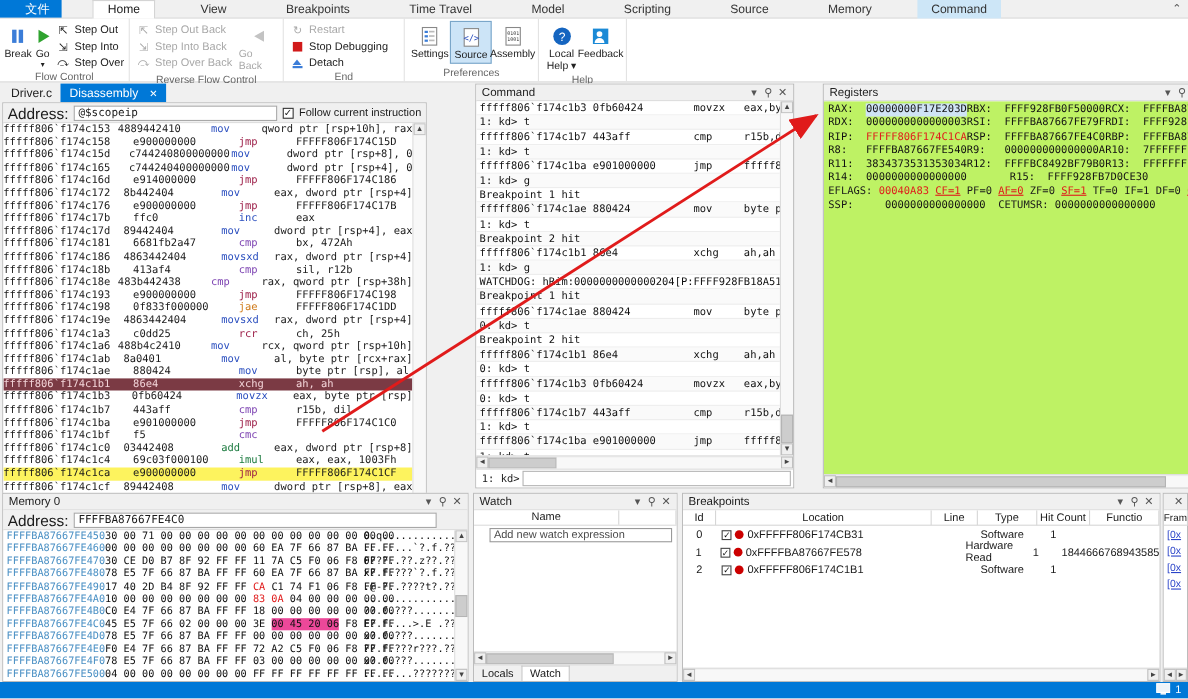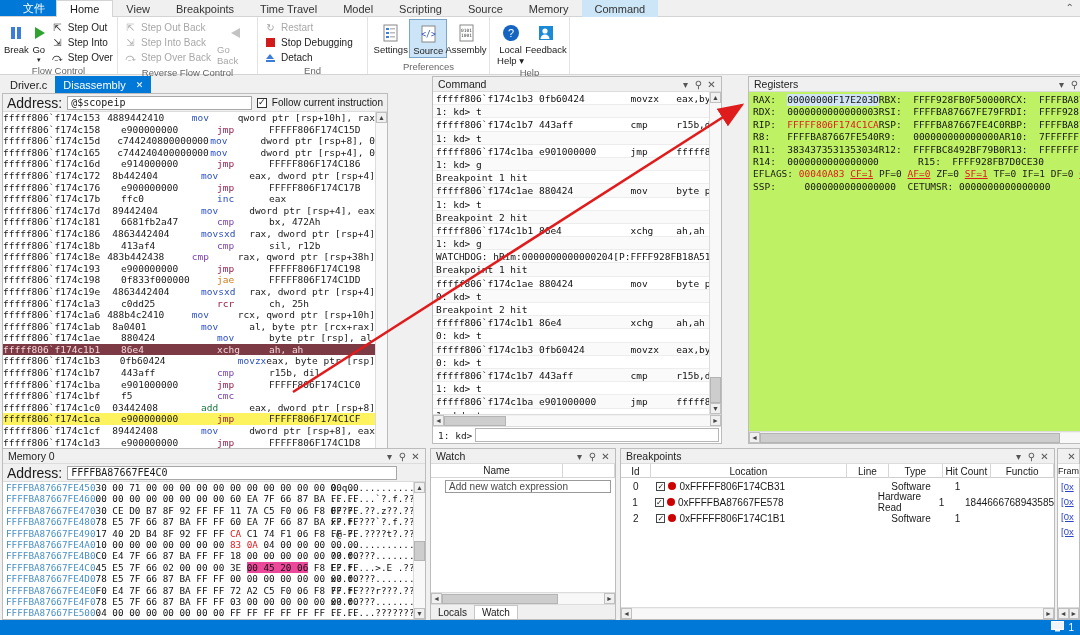--- a/index.html
+++ b/index.html
@@ -16,21 +16,21 @@
   #ribbon-tabs {
     height:17px; background:#f0f0f0; display:flex; align-items:stretch;
     border-bottom:1px solid #d4d4d4; position:relative;
   }
   .file-tab {
     background:#0078d7; color:#fff; width:56px; display:flex;
     align-items:center; justify-content:center; font-size:11px;padding-left:12px;
   }
   .rtab {
     padding:0 13px; display:flex; align-items:center; font-size:11px;
-    color:#333; height:17px; white-space:nowrap;
+    color:#333; height:17px; white-space:nowrap;margin-left:28px;
   }
   .rtab.active { background:#fff; border:1px solid #d4d4d4; border-bottom:none; color:#1a1a1a;}
   .rtab.cmdsel { background:#cde6f7; }
   #ribbon-body {
     height:58px; background:#fff; border-bottom:1px solid #d4d4d4;
     display:flex; position:relative;
   }
   .rgroup { display:flex; flex-direction:column; border-right:1px solid #e3e3e3; }
   .rgroup-items { flex:1; display:flex; align-items:flex-start; padding:2px 4px 0 4px; gap:2px;}
   .rgroup-label { text-align:center; font-size:9.5px; color:#666; padding-bottom:2px; }
@@ -72,21 +72,21 @@
   .drow { display:flex; white-space:pre; height:11.6px; }
   .drow.bp { background:#7b3a44; }
   .drow.cur { background:#fdf35e; }
   .d-addr { width:118px; color:#1a1a1a; }
   .drow.bp .d-addr, .drow.bp .d-byt, .drow.bp .d-op, .drow.bp .d-arg { color:#f3d4d8; }
   .d-byt { width:96px; color:#1a1a1a; }
   .d-op  { width:52px; }
   .d-arg { color:#1a1a1a; }
   .op-mov{color:#2b4fbf;} .op-jmp{color:#9b1b45;} .op-jae{color:#d07b1b;}
   .op-inc{color:#2b4fbf;} .op-cmp{color:#7a3fb0;} .op-movsxd{color:#2b4fbf;}
-  .op-rcr{color:#9b1b45;} .op-xchg{color:#7a3fb0;} .op-movzx{color:#2b4fbf;text-align:right;}
+  .op-rcr{color:#9b1b45;} .op-xchg{color:#7a3fb0;} .op-movzx{color:#2b4fbf;}
   .op-cmc{color:#7a3fb0;} .op-add{color:#1b7a3f;} .op-imul{color:#1b7a3f;}
 
   
   .vsb { width:12px; background:#f0f0f0; border-left:1px solid #dcdcdc; display:flex; flex-direction:column; align-items:center; }
   .vsb .ar { width:11px; height:11px; background:#f0f0f0; border:1px solid #c0c0c0; font-size:7px; display:flex; align-items:center; justify-content:center; color:#444;}
   .vsb .tr { flex:1; width:11px; background:#f8f8f8;}
   .vsb .th { width:11px; height:26px; background:#cdcdcd; border:1px solid #b4b4b4;}
   .hsb { height:12px; background:#f0f0f0; border-top:1px solid #dcdcdc; display:flex; align-items:center; flex:0 0 auto;}
   .hsb .ar { width:11px; height:11px; background:#f0f0f0; border:1px solid #c0c0c0; font-size:7px; display:flex; align-items:center; justify-content:center; color:#444;}
   .hsb .th { height:10px; background:#cdcdcd; border:1px solid #b4b4b4;}
@@ -371,20 +371,21 @@
           <div class="drow"><span class="d-addr">fffff806`f174c1a3</span><span class="d-byt">c0dd25</span><span class="d-op op-rcr">rcr</span><span class="d-arg">ch, 25h</span></div>
           <div class="drow"><span class="d-addr">fffff806`f174c1a6</span><span class="d-byt">488b4c2410</span><span class="d-op op-mov">mov</span><span class="d-arg">rcx, qword ptr [rsp+10h]</span></div>
           <div class="drow"><span class="d-addr">fffff806`f174c1ab</span><span class="d-byt">8a0401</span><span class="d-op op-mov">mov</span><span class="d-arg">al, byte ptr [rcx+rax]</span></div>
           <div class="drow"><span class="d-addr">fffff806`f174c1ae</span><span class="d-byt">880424</span><span class="d-op op-mov">mov</span><span class="d-arg">byte ptr [rsp], al</span></div>
           <div class="drow bp"><span class="d-addr">fffff806`f174c1b1</span><span class="d-byt">86e4</span><span class="d-op op-xchg">xchg</span><span class="d-arg">ah, ah</span></div>
           <div class="drow"><span class="d-addr">fffff806`f174c1b3</span><span class="d-byt">0fb60424</span><span class="d-op op-movzx">movzx</span><span class="d-arg">eax, byte ptr [rsp]</span></div>
           <div class="drow"><span class="d-addr">fffff806`f174c1b7</span><span class="d-byt">443aff</span><span class="d-op op-cmp">cmp</span><span class="d-arg">r15b, dil</span></div>
           <div class="drow"><span class="d-addr">fffff806`f174c1ba</span><span class="d-byt">e901000000</span><span class="d-op op-jmp">jmp</span><span class="d-arg">FFFFF806F174C1C0</span></div>
           <div class="drow"><span class="d-addr">fffff806`f174c1bf</span><span class="d-byt">f5</span><span class="d-op op-cmc">cmc</span><span class="d-arg"></span></div>
           <div class="drow"><span class="d-addr">fffff806`f174c1c0</span><span class="d-byt">03442408</span><span class="d-op op-add">add</span><span class="d-arg">eax, dword ptr [rsp+8]</span></div>
+          <div class="drow"><span class="d-addr">fffff806`f174c1c4</span><span class="d-byt">69c03f000100</span><span class="d-op op-imul">imul</span><span class="d-arg">eax, eax, 1003Fh</span></div>
           <div class="drow cur"><span class="d-addr">fffff806`f174c1ca</span><span class="d-byt">e900000000</span><span class="d-op op-jmp">jmp</span><span class="d-arg">FFFFF806F174C1CF</span></div>
           <div class="drow"><span class="d-addr">fffff806`f174c1cf</span><span class="d-byt">89442408</span><span class="d-op op-mov">mov</span><span class="d-arg">dword ptr [rsp+8], eax</span></div>
           <div class="drow"><span class="d-addr">fffff806`f174c1d3</span><span class="d-byt">e900000000</span><span class="d-op op-jmp">jmp</span><span class="d-arg">FFFFF806F174C1D8</span></div>
           <div class="drow"><span class="d-addr">fffff806`f174c1d8</span><span class="d-byt">e995ffffff</span><span class="d-op op-jmp">jmp</span><span class="d-arg">FFFFF806F174C172</span></div>
         </div>
       <div class="vsb">
         <div class="ar">▲</div>
         <div class="tr"></div>
         <div class="ar">▼</div>
       </div>

